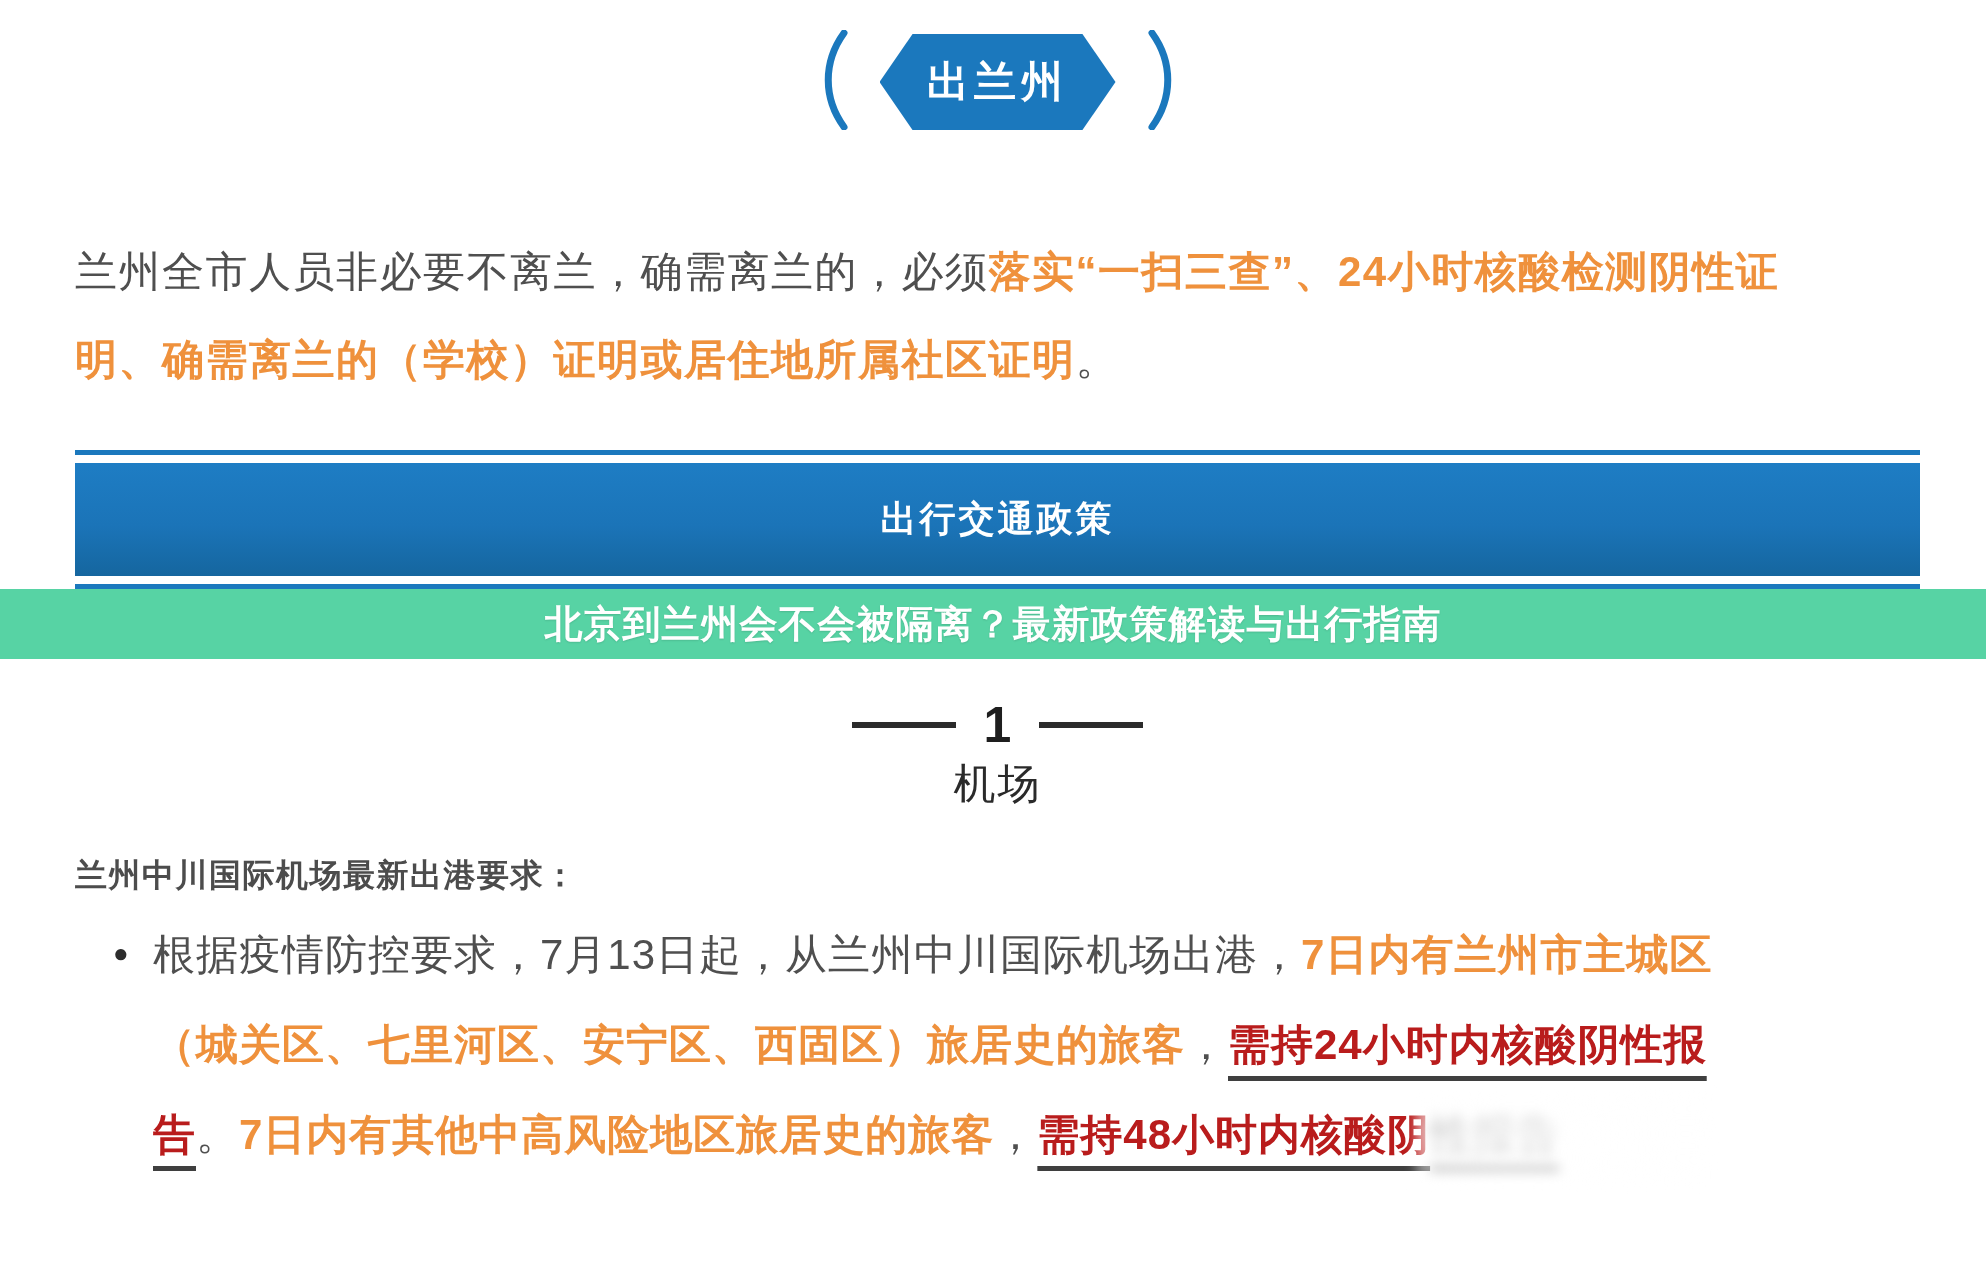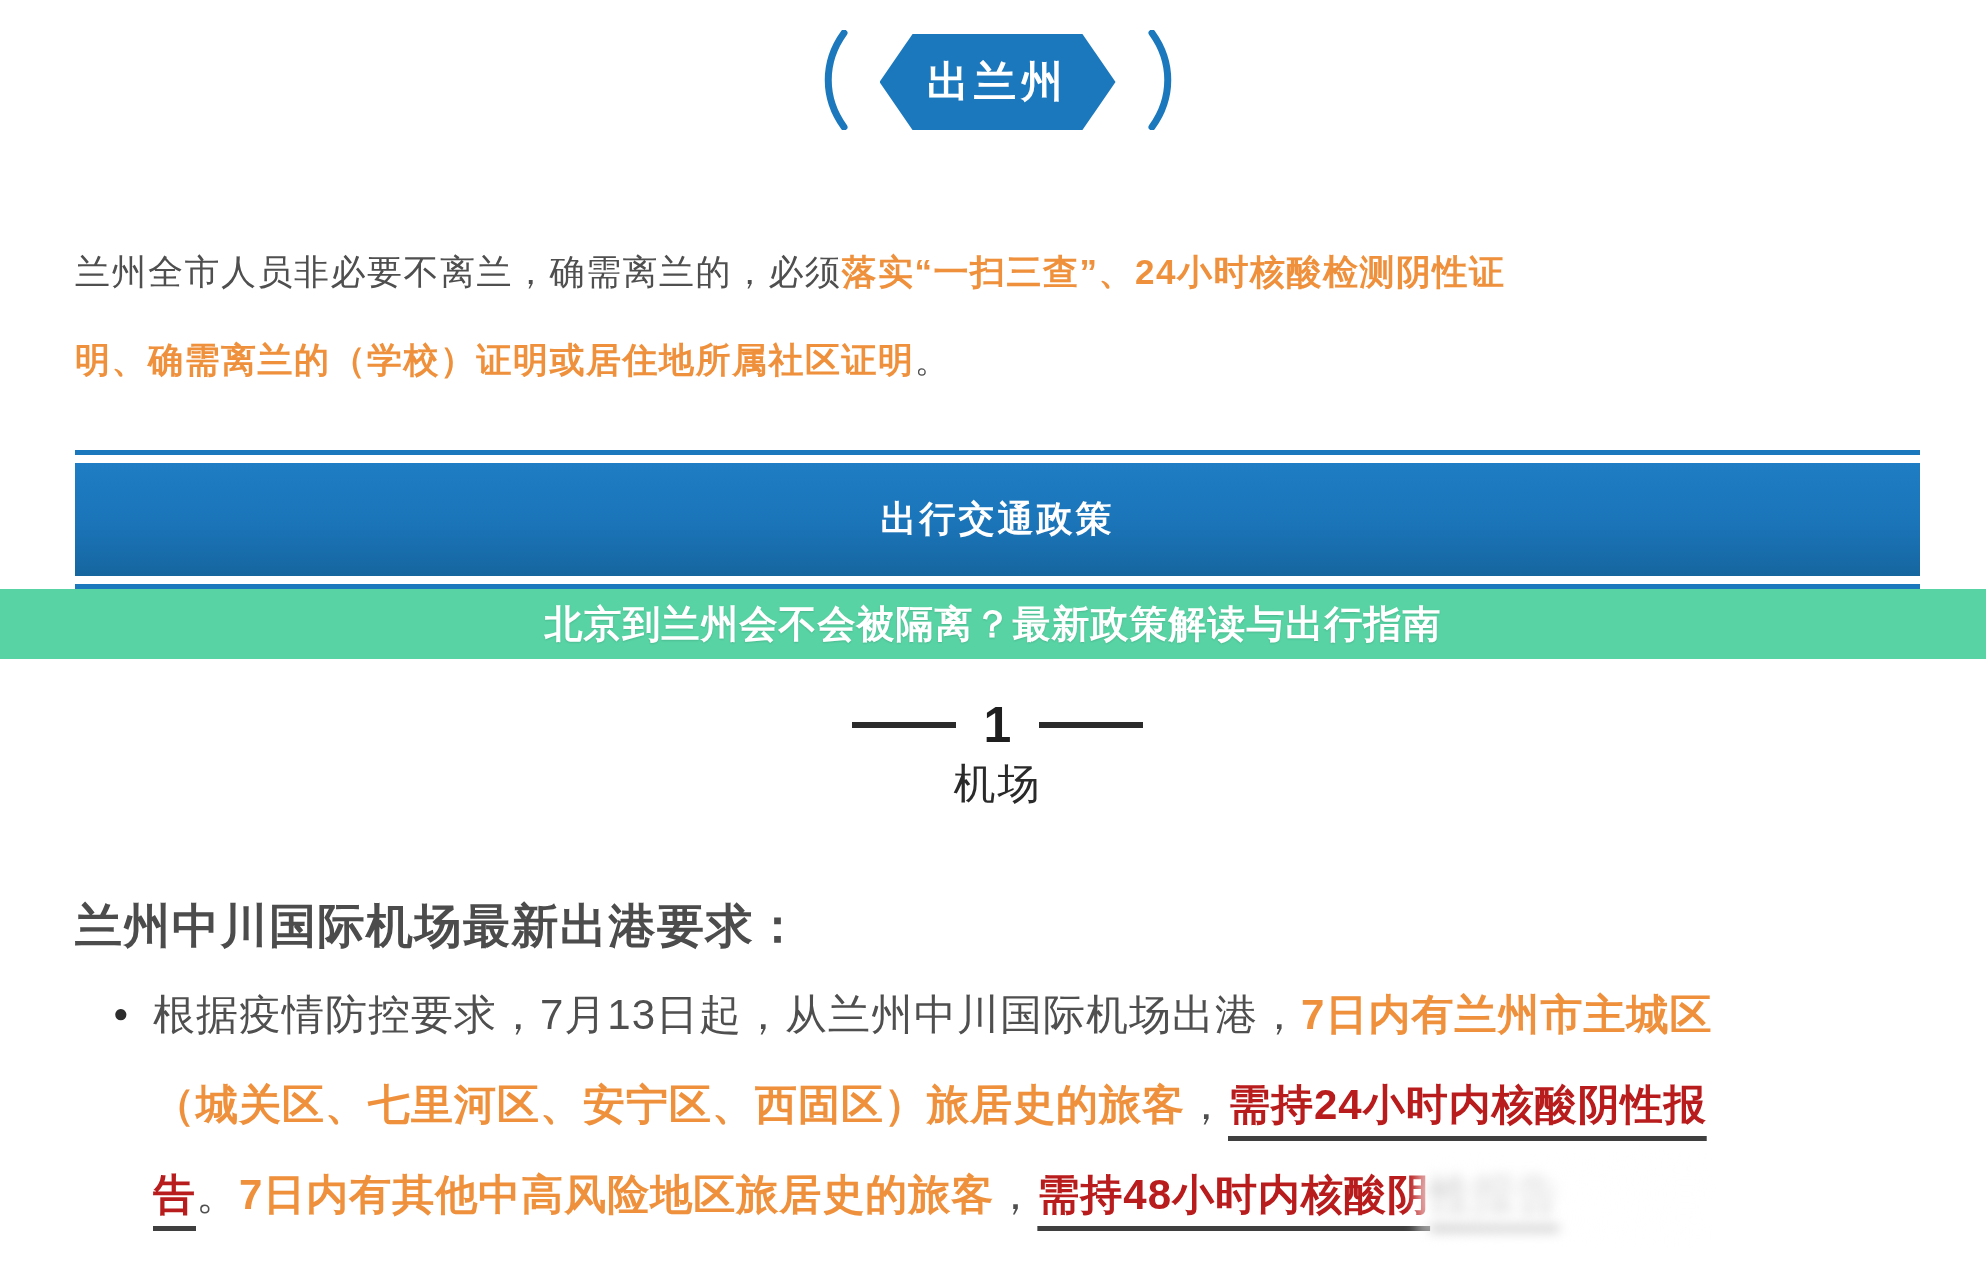--- a/index.html
+++ b/index.html
@@ -24,21 +24,21 @@
   .badge-hex {
     width:236px; height:96px;
     background:#1b78bd;
     clip-path:polygon(0 50%, 14% 0, 86% 0, 100% 50%, 86% 100%, 14% 100%);
     display:flex; align-items:center; justify-content:center;
     color:#fff; font-size:42px; font-weight:700; letter-spacing:5px;
   }
   .bracket svg { display:block; }
 
   
-  .intro { margin-top:98px; font-size:35px; line-height:88px; letter-spacing:1.5px; }
+  .intro { margin-top:98px; font-size:42px; line-height:88px; letter-spacing:1.5px; }
   .tline { white-space:nowrap; }
   .seg-dark   { color:#4f4f4f; font-weight:400; }
   .seg-orange { color:#ef913c; font-weight:700; }
   .seg-underline {
     color:#b91c1c; font-weight:700;
     text-decoration-line:underline;
     text-decoration-thickness:5px;
     text-underline-offset:17px;
     text-decoration-color:#3f3f3f;
     text-align:right;
@@ -84,22 +84,22 @@
   .section-marker { margin-top:40px; text-align:center; }
   .marker-top {
     display:flex; align-items:center; justify-content:center; gap:28px;
   }
   .dash { width:104px; height:6px; background:#2b2b2b; }
   .marker-number { font-size:50px; font-weight:700; color:#1e1e1e; line-height:52px; }
   .marker-label { margin-top:8px; font-size:42px; font-weight:400; color:#2a2a2a; line-height:50px; letter-spacing:2px; }
 
   
   .subheading {
-    margin-top:86px;
-    font-size:47px; font-weight:700; color:#4c4c4c; letter-spacing:1.5px;
+    margin-top:45px;
+    font-size:32px; font-weight:700; color:#4c4c4c; letter-spacing:1.5px;
   }
 
   
   .bullet-item { position:relative; margin-top:12px; padding-left:78px; font-size:42px; line-height:90px; letter-spacing:1px; }
   .bullet-dot {
     position:absolute; left:38px; top:30px;
     font-size:26px; color:#2d2d2d; line-height:26px;
   }
 </style>
 </head>

